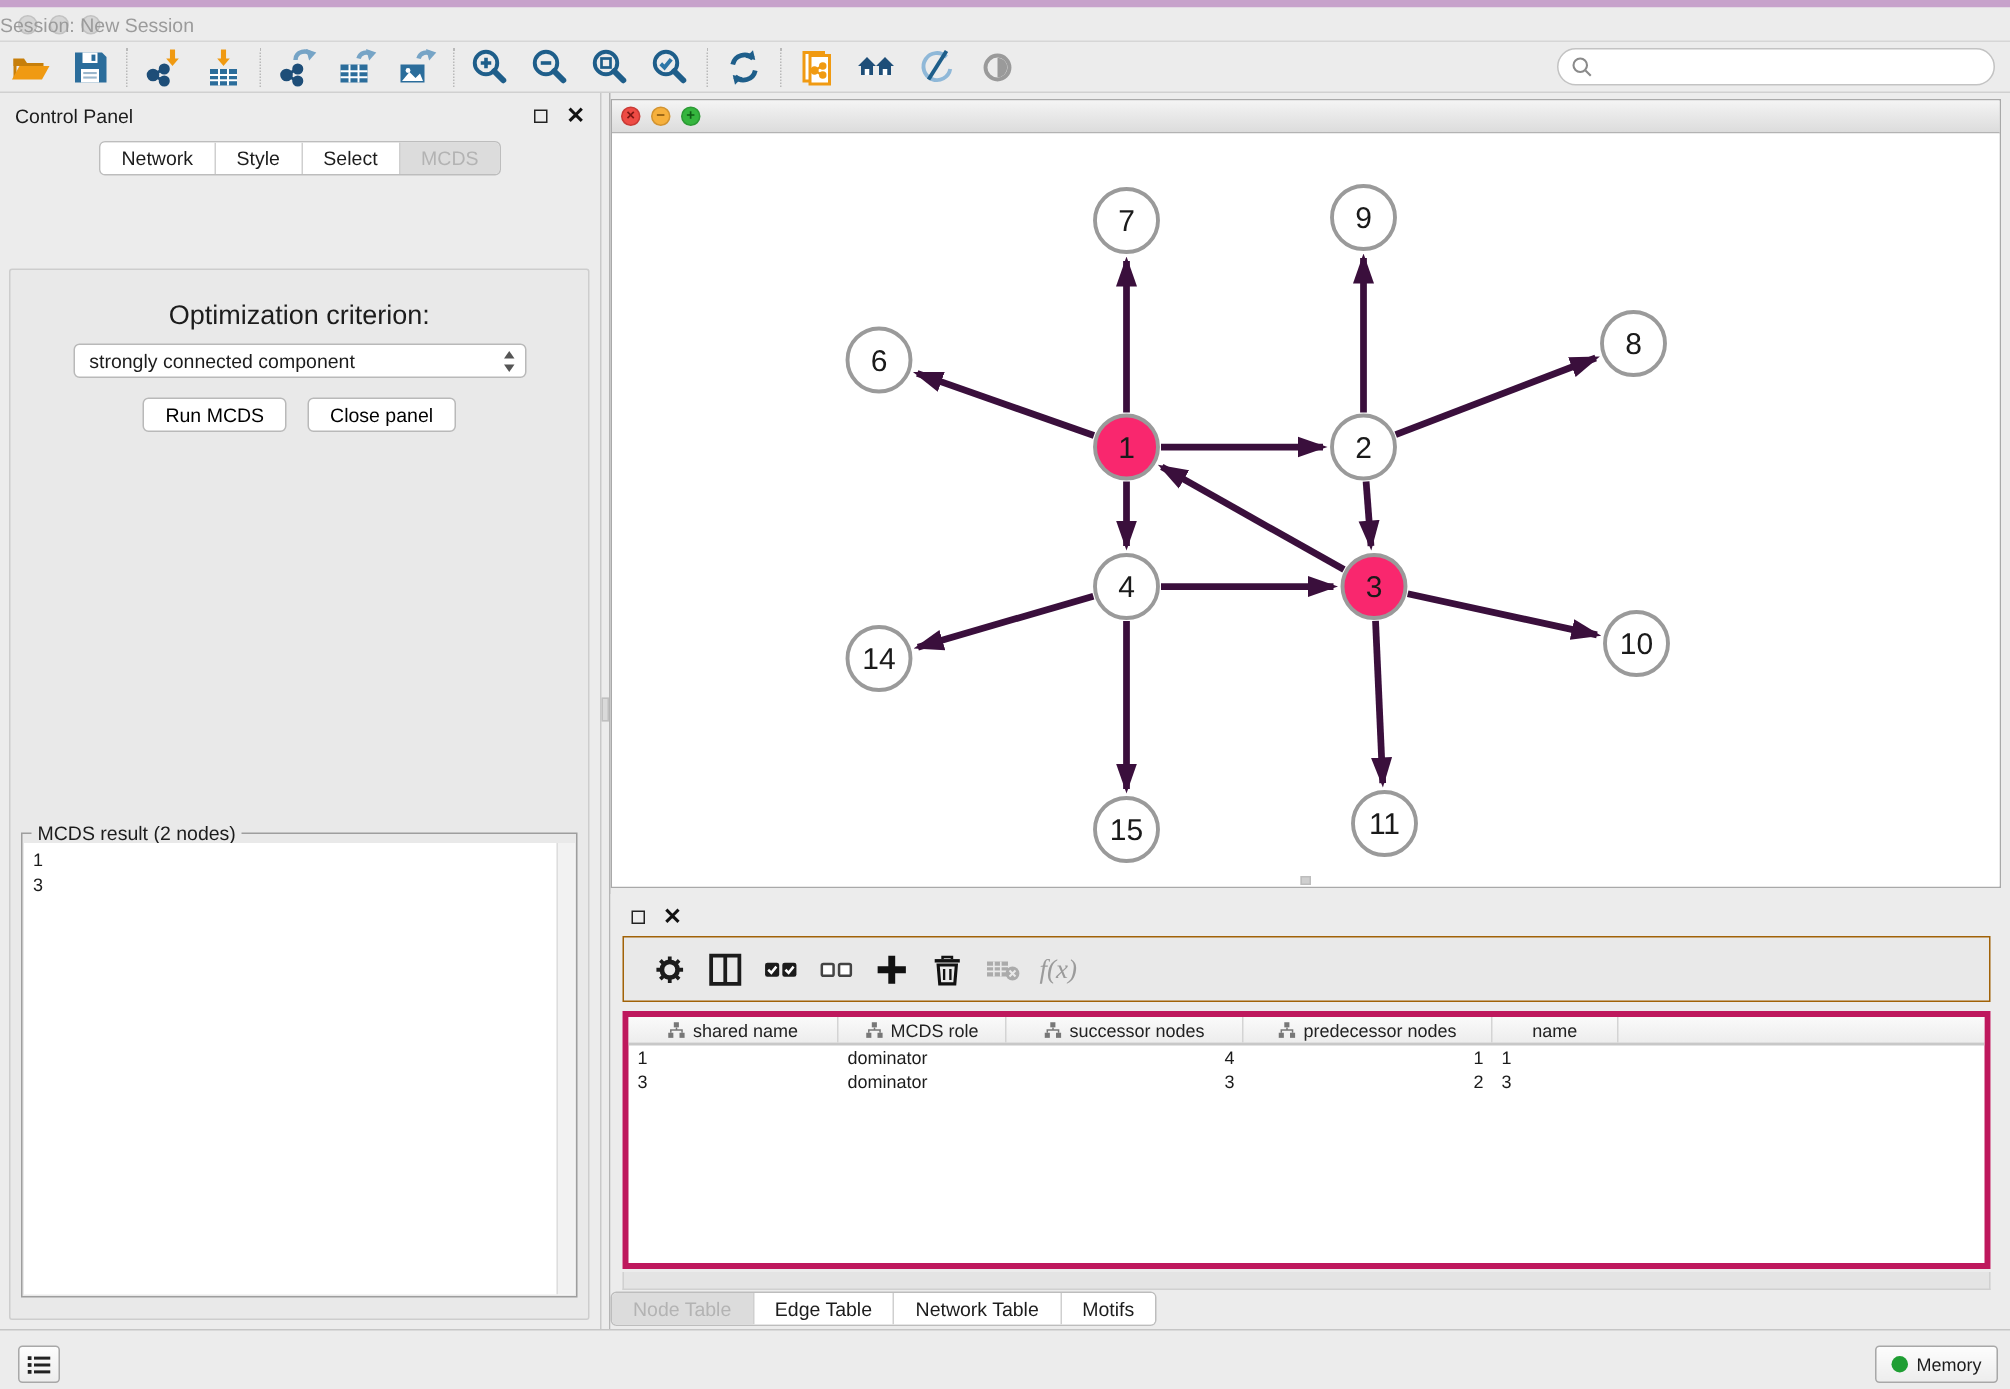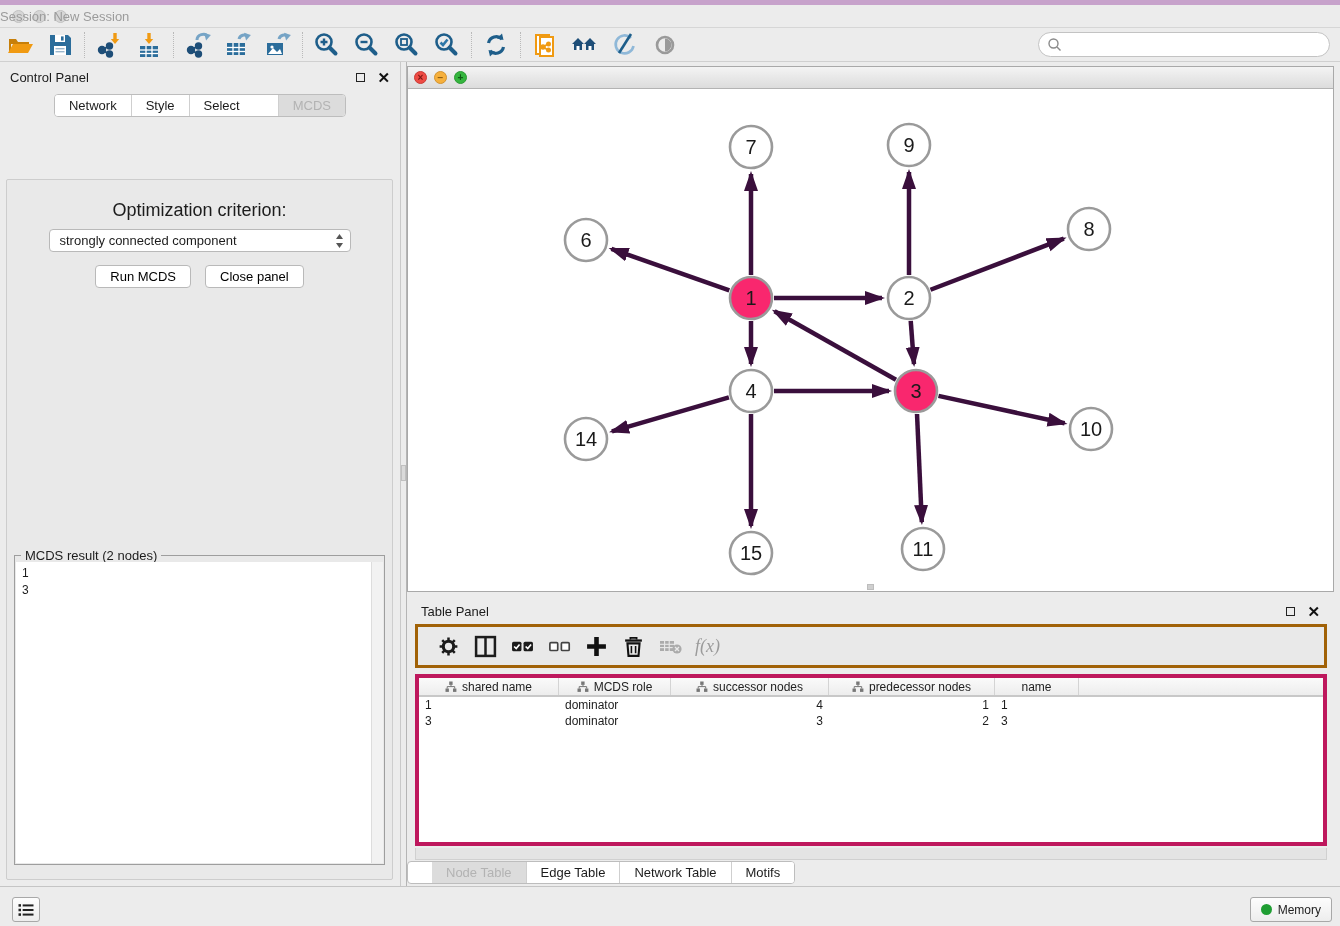--- a/index.html
+++ b/index.html
@@ -29,21 +29,21 @@
   #control-panel{position:absolute;left:0;top:62px;width:400px;height:824px;background:#ececec;}
   .panel-head{height:30px;display:flex;align-items:center;padding:0 10px;}
   .panel-head .ph-title{flex:1;font-size:13px;color:#1c1c1c;}
   .float-box{width:9px;height:9px;border:1.6px solid #222;margin-right:12px;cursor:pointer;}
   .close-x{font-size:15px;font-weight:bold;color:#111;cursor:pointer;line-height:1;}
   #cp-tabs{display:flex;justify-content:center;margin-top:2px;position:relative;z-index:2;}
   .tabgroup{display:flex;border:1px solid #bdbdbd;border-radius:4px;overflow:hidden;background:#fff;}
   .tab{padding:3px 14px;background:#fff;color:#1c1c1c;border-left:1px solid #cfcfcf;cursor:pointer;
        font-size:13px;white-space:nowrap;}
   .tab:first-child{border-left:none;}
-  .tab.active{background:#dcdcdc;color:#b3b3b3;margin-left:24px;}
+  .tab.active{background:#dcdcdc;color:#b3b3b3;}
   #cp-body{position:absolute;left:6px;right:7px;top:117px;bottom:6px;background:#e9e9e9;
            border:1px solid #cdcdcd;border-radius:2px;}
   #opt-label{text-align:center;margin-top:20px;font-size:18px;}
   #opt-select{position:relative;margin:8px auto 0;width:302px;height:23px;background:#fff;
               border:1px solid #b9b9b9;border-radius:4px;display:flex;align-items:center;
               padding:0 22px 0 10px;cursor:pointer;}
   #opt-select .chev{position:absolute;right:6px;top:3px;}
   .btn-row{display:flex;justify-content:center;gap:14px;margin-top:13px;}
   .pbtn{background:#fff;border:1px solid #b9b9b9;border-radius:4px;padding:3px 14px;font-size:13px;
         cursor:pointer;font-family:"Liberation Sans",sans-serif;}
@@ -69,21 +69,21 @@
   #mac-close{background:#ee4b44;border:1px solid #c93a35;color:#7d1714;}
   #mac-min{background:#f6b03c;border:1px solid #d29330;color:#8a5a10;}
   #mac-max{background:#35b53e;border:1px solid #2b9a34;color:#0f5c16;}
   #net-title{position:absolute;left:0;right:0;text-align:center;font-size:13px;color:#111;}
   #net-canvas{position:relative;width:925px;height:502px;background:#fff;}
   #net-grip{position:absolute;left:459px;bottom:1px;width:7px;height:6px;background:#cfcfcf;border:1px solid #bdbdbd;}
 
   
   #table-panel{position:absolute;left:407px;top:596px;width:927px;height:290px;background:#ececec;}
   #tp-toolbar{position:absolute;left:8px;right:7px;top:28px;height:44px;background:#e9e9e9;
-              border:3px solid #a16207;display:flex;align-items:center;padding-left:12px;gap:0;}
+              border:1px solid #a16207;display:flex;align-items:center;padding-left:12px;gap:0;}
   .tp-btn{width:37px;height:36px;display:flex;align-items:center;justify-content:center;cursor:pointer;}
   #tp-table{position:absolute;left:8px;right:7px;top:78px;bottom:40px;background:#fff;border:4px solid #be185d;overflow:hidden;}
   #tp-header{display:flex;height:19px;background:linear-gradient(#fafafa,#ededed);border-bottom:2px solid #c8c8c8;}
   .hcell{display:flex;align-items:center;justify-content:center;gap:5px;font-size:12px;color:#222;
          border-right:1px solid #d4d4d4;height:100%;}
   .trow{display:flex;height:16px;align-items:center;}
   .tcell{font-size:12px;padding:0 6px;white-space:nowrap;overflow:hidden;}
   .tcell.right{text-align:right;}
   #tp-hscroll{position:absolute;left:8px;right:7px;bottom:26px;height:12px;background:#e4e4e4;border:1px solid #d0d0d0;border-top:none;}
   #tp-tabs{position:absolute;left:0;right:0;bottom:2px;display:flex;justify-content:flex-start;}
@@ -398,21 +398,20 @@
             <circle cx="515" cy="460" r="21" fill="#ffffff" stroke="#9a9a9a" stroke-width="2.6"></circle>
             <text x="515" y="460" text-anchor="middle" dy="0.36em" font-size="20" fill="#1a1a1a" font-family="&quot;Liberation Sans&quot;,sans-serif">11</text>
           </g>
         </svg>
       <div id="net-grip"></div>
     </div>
   </div>
 
   <div id="table-panel">
     <div class="panel-head" style="padding:0 14px 0 14px;">
-      <span class="ph-title">Table Panel</span>
       <span class="float-box"></span>
       <span class="close-x">✕</span>
     </div>
     <div id="tp-toolbar">
       <div class="tp-btn">
         <svg width="23" height="23" viewBox="0 0 22 22">
             <circle cx="11" cy="11" r="5" stroke="#1c1c1c" stroke-width="3" fill="none"></circle>
             <path d="M11 2.5v4M11 15.5v4M2.5 11h4M15.5 11h4M5 5l2.8 2.8M14.2 14.2L17 17M17 5l-2.8 2.8M7.8 14.2L5 17" stroke="#1c1c1c" stroke-width="2.4"></path>
           </svg>
       </div>

